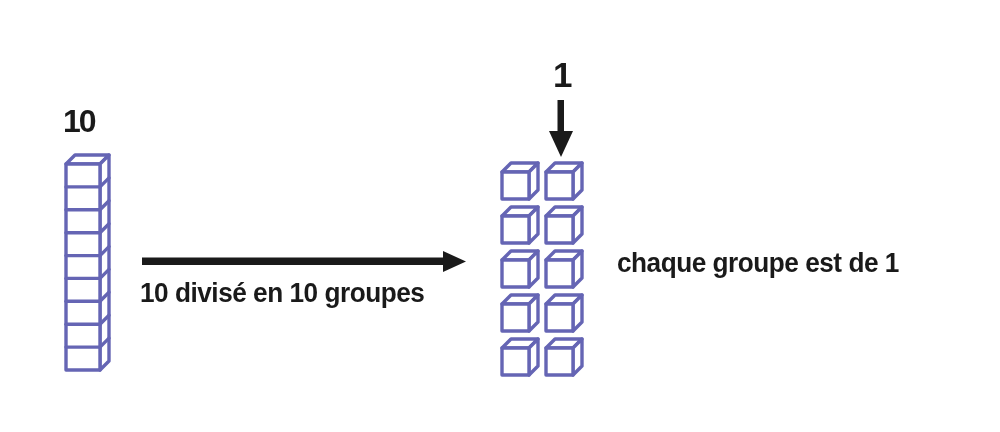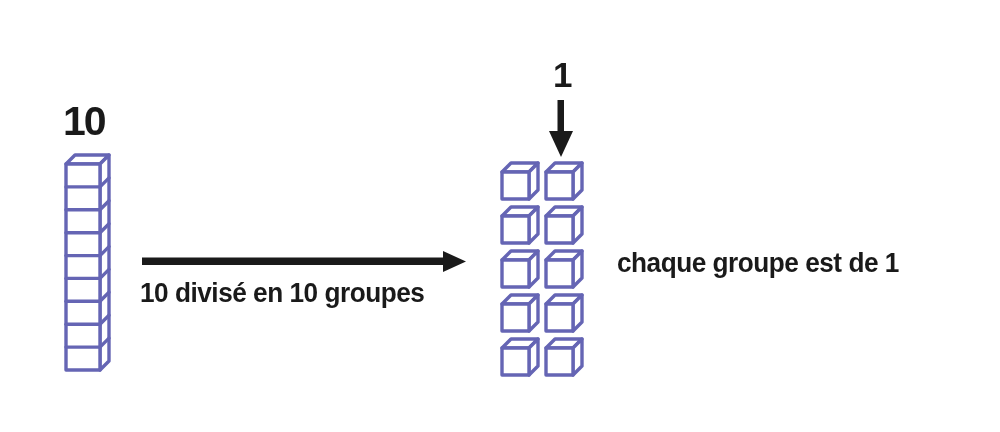--- a/index.html
+++ b/index.html
@@ -23,21 +23,21 @@
   .label {
     color: #1a1a1a;
     font-family: "Liberation Sans", sans-serif;
     font-weight: 700;
     white-space: nowrap;
     letter-spacing: -0.5px;
   }
   #tens-label {
     left: 63px;
     top: 101px;
-    font-size: 41px;
+    font-size: 32px;
     line-height: 41px;
     letter-spacing: -2px;
   }
   #ones-label {
     left: 553px;
     top: 57px;
     font-size: 35px;
     line-height: 35px;
     letter-spacing: -1px;
   }

